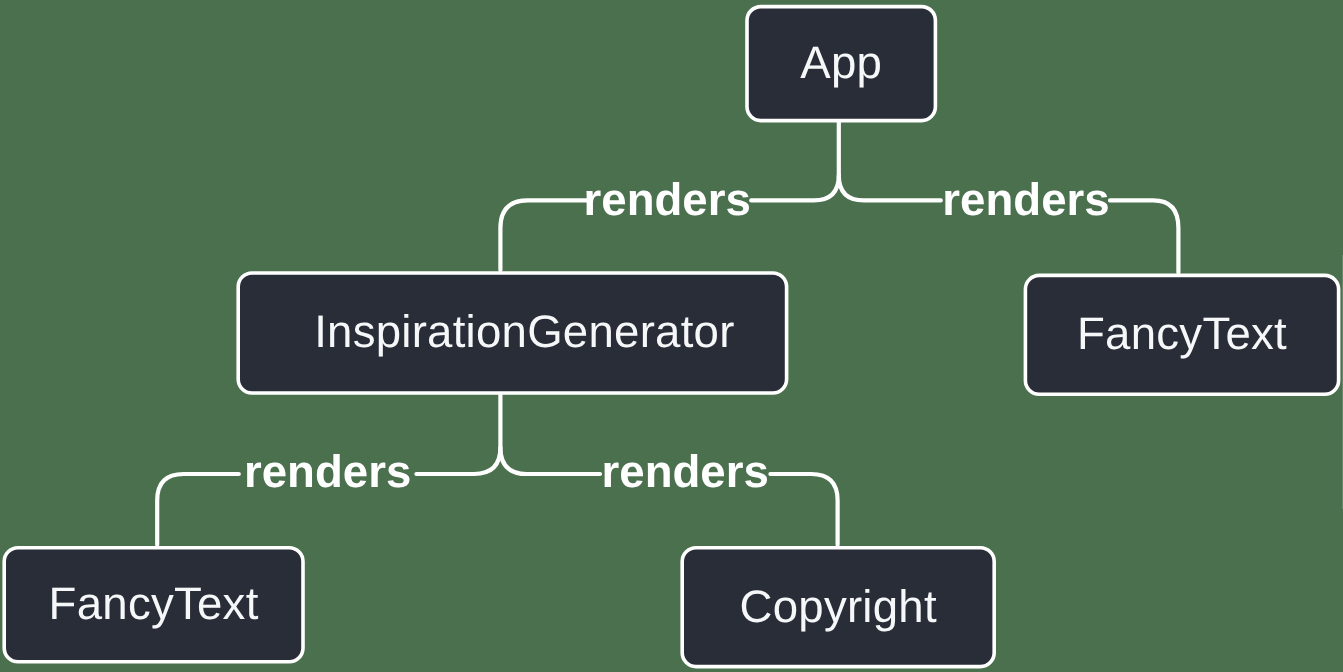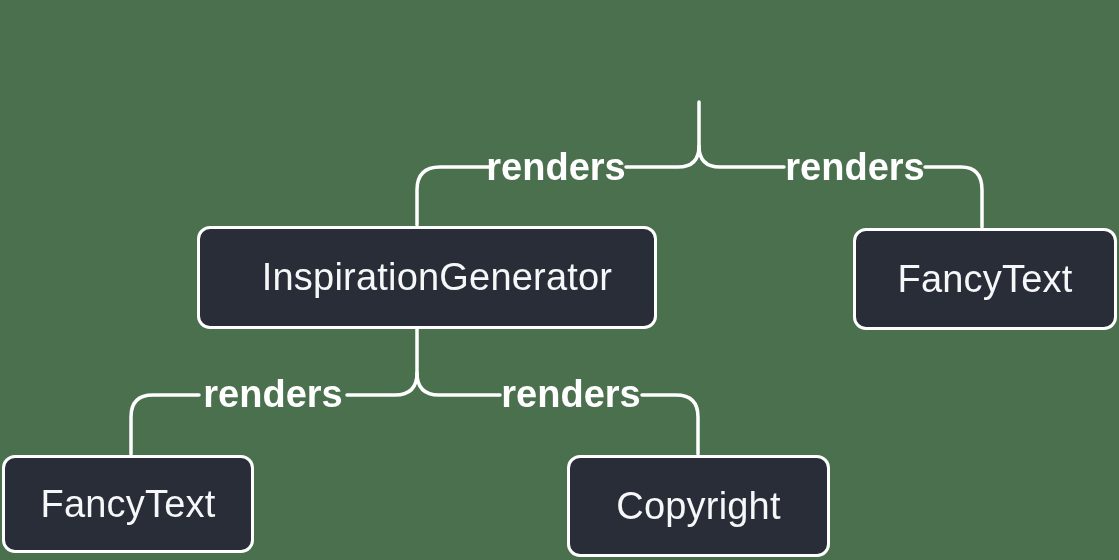--- a/index.html
+++ b/index.html
@@ -78,20 +78,23 @@
       <path d="M 417 373 Q 417 395 439 395 H 500"></path>
       <path d="M 642 395 H 676 Q 698 395 698 417 V 454"></path>
     </g>
   </svg>
 
   <span class="edge-label" style="left:556px; top:167px;">renders</span>
   <span class="edge-label" style="left:855px; top:167px;">renders</span>
   <span class="edge-label" style="left:273px; top:394px;">renders</span>
   <span class="edge-label" style="left:571px; top:394px;">renders</span>
 
+  <div class="node" style="left:621px; top:4px; width:160px; height:98px;">
+    <span>App</span>
+  </div>
 
   <div class="node" style="left:197px; top:226px; width:460px; height:103px;padding-left:20px;">
     <span>InspirationGenerator</span>
   </div>
 
   <div class="node" style="left:853px; top:228px; width:264px; height:102px;">
     <span>FancyText</span>
   </div>
 
   <div class="node" style="left:2px; top:455px; width:252px; height:98px;">

